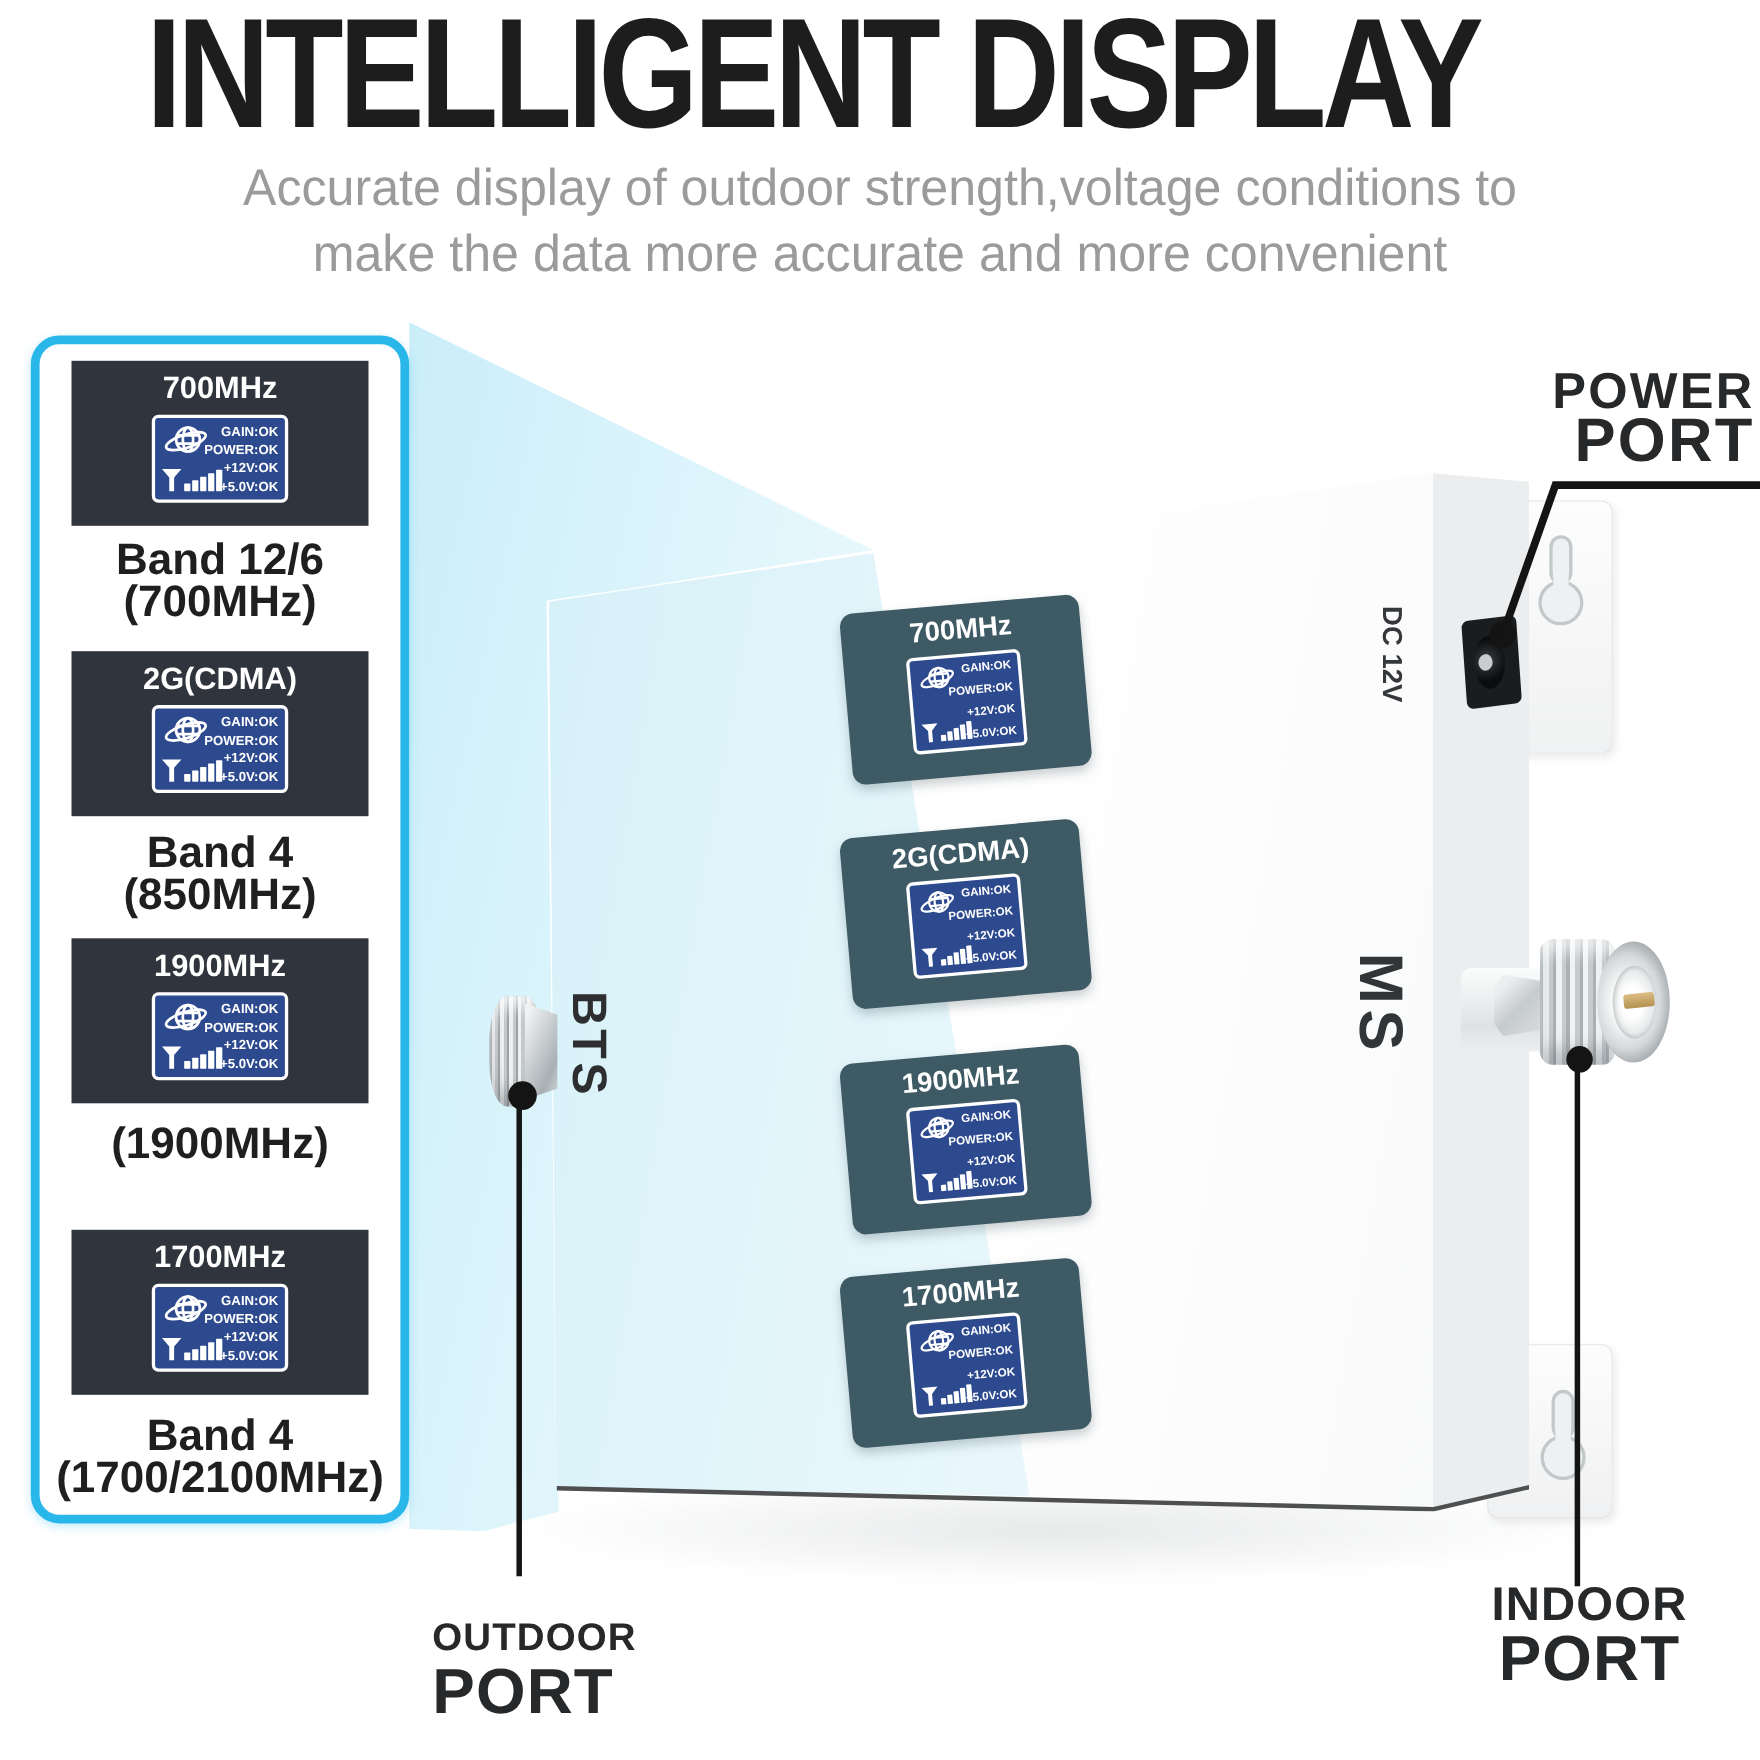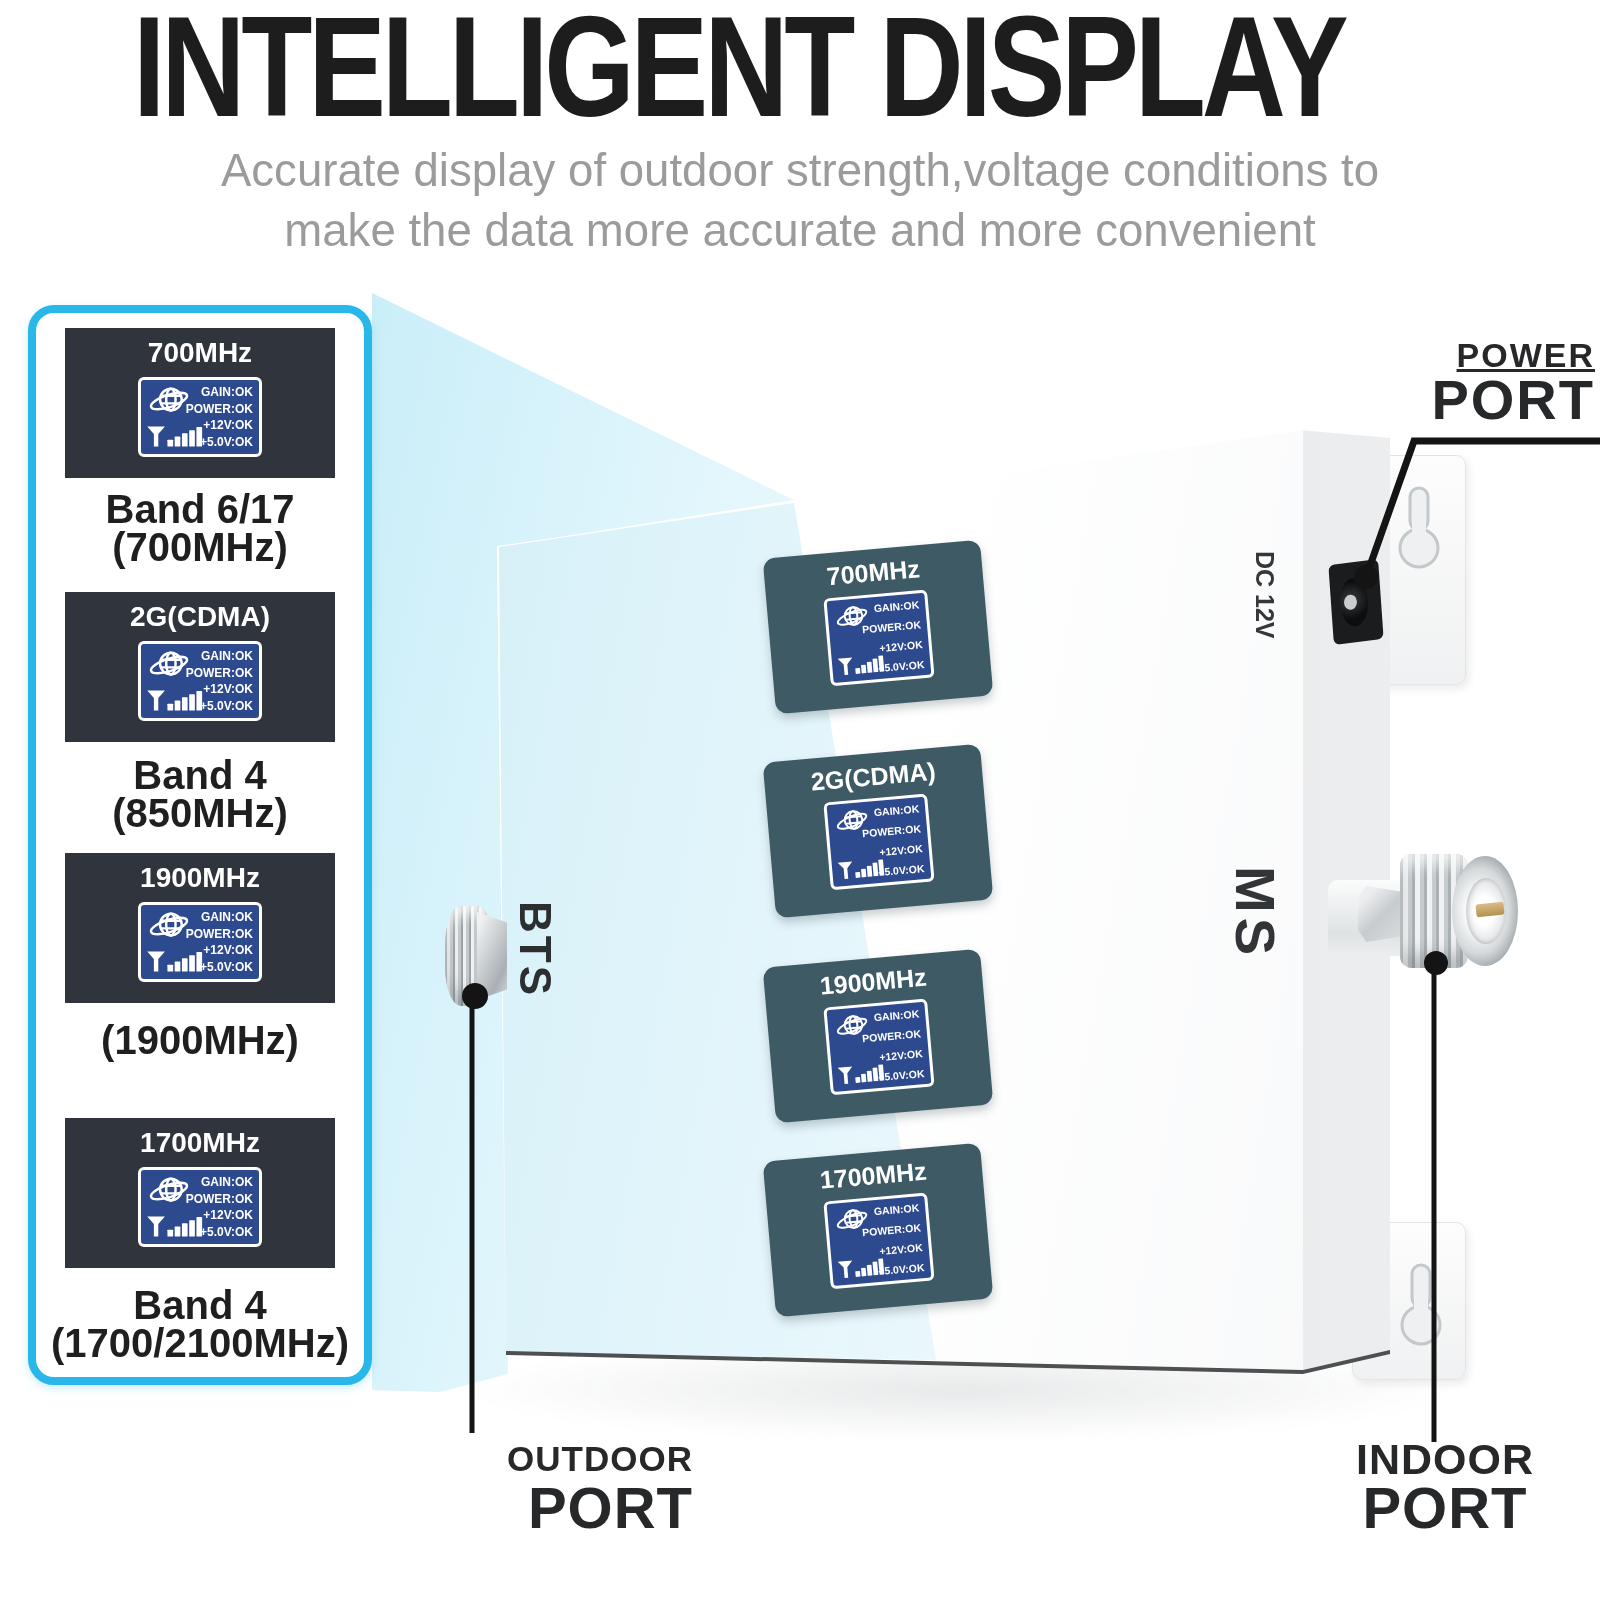--- a/index.html
+++ b/index.html
@@ -106,23 +106,23 @@
     box-shadow:inset 2px 0 4px rgba(0,0,0,0.15); }
   .ms-pin { position:absolute; left:148px; top:53px; width:28px; height:13px; border-radius:3px;
     background:linear-gradient(180deg,#dcbd85,#b3914f); transform:rotate(-6deg); }
 
   
   .lines { position:absolute; inset:0; z-index:20; pointer-events:none; }
   .callout { position:absolute; color:#26282a; z-index:21; }
   .callout .small { font-weight:bold; }
   .callout .big { font-weight:bold; }
   #power-label { left:1350px; top:336px; width:245px; text-align:right; }
-  #power-label .small { font-size:34px; line-height:38px; letter-spacing:2px;text-decoration:underline; }
+  #power-label .small { font-size:46px; line-height:38px; letter-spacing:2px; }
   #power-label .big { font-size:56px; line-height:52px; letter-spacing:2px; }
-  #outdoor-label { left:393px; top:1438px; width:300px; text-align:right; }
+  #outdoor-label { left:393px; top:1468px; width:300px; text-align:left; }
   #outdoor-label .small { font-size:35px; line-height:42px; letter-spacing:1px; }
   #outdoor-label .big { font-size:58px; line-height:56px; letter-spacing:1px; }
   #indoor-label { left:1345px; top:1438px; width:200px; text-align:center; }
   #indoor-label .small { font-size:43px; line-height:42px; letter-spacing:1px; }
   #indoor-label .big { font-size:58px; line-height:56px; letter-spacing:1px; }
 </style>
 </head>
 <body>
 
 <div id="stage">
@@ -285,21 +285,21 @@
         </svg>
       <div class="lcd-right">
         <span>GAIN:OK</span>
         <span>POWER:OK</span>
         <span>+12V:OK</span>
         <span>+5.0V:OK</span>
       </div>
     </div>
   </div>
   <div class="band-label" style="top:490px">
-    <div>Band 6/17</div>
+    <div>Band 12/6</div>
     <div>(700MHz)</div>
   </div>
 
   <div class="sb-panel" style="top:592px">
     <div class="sb-freq">2G(CDMA)</div>
     <div class="lcd sb-lcd">
       <svg class="globe" viewBox="0 0 46 34">
           <use href="#globe-sym"></use>
         </svg>
       <svg class="ant" viewBox="0 0 92 34">

